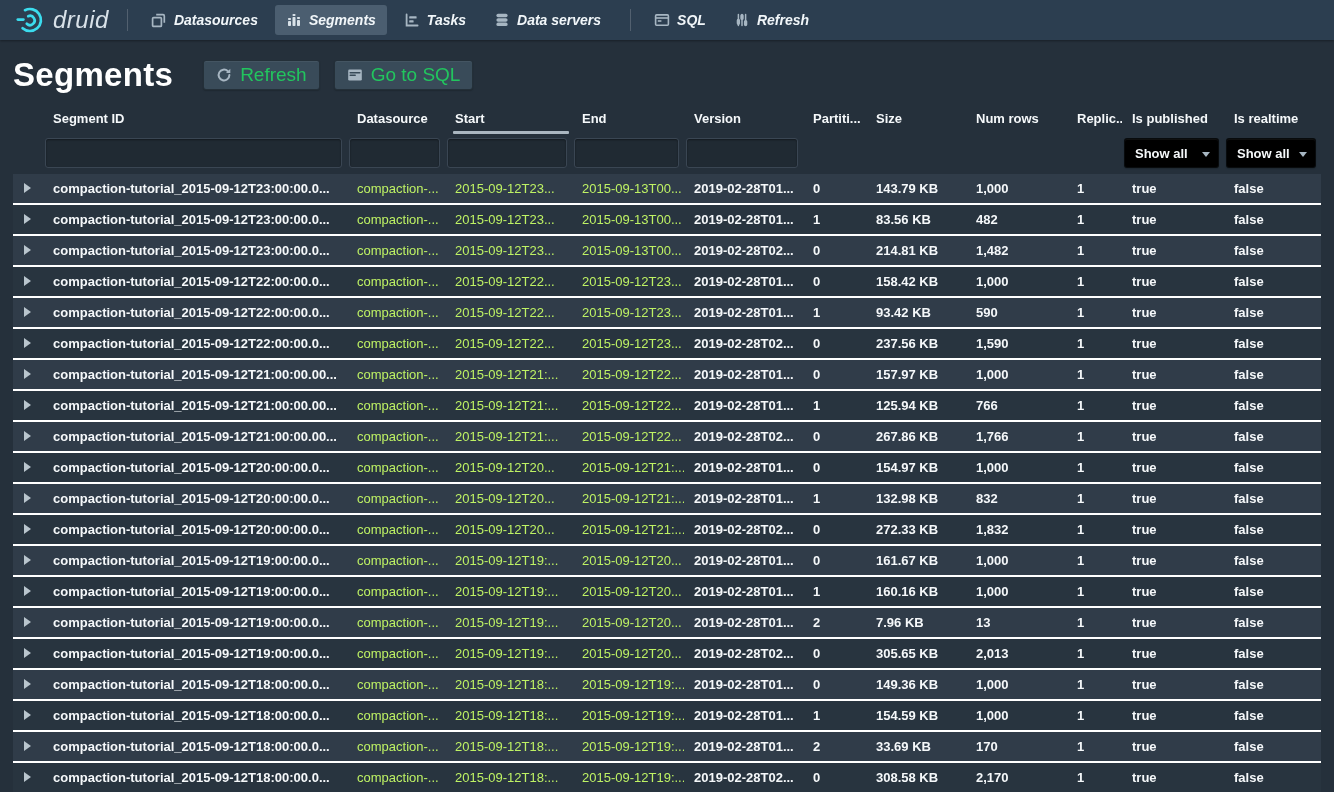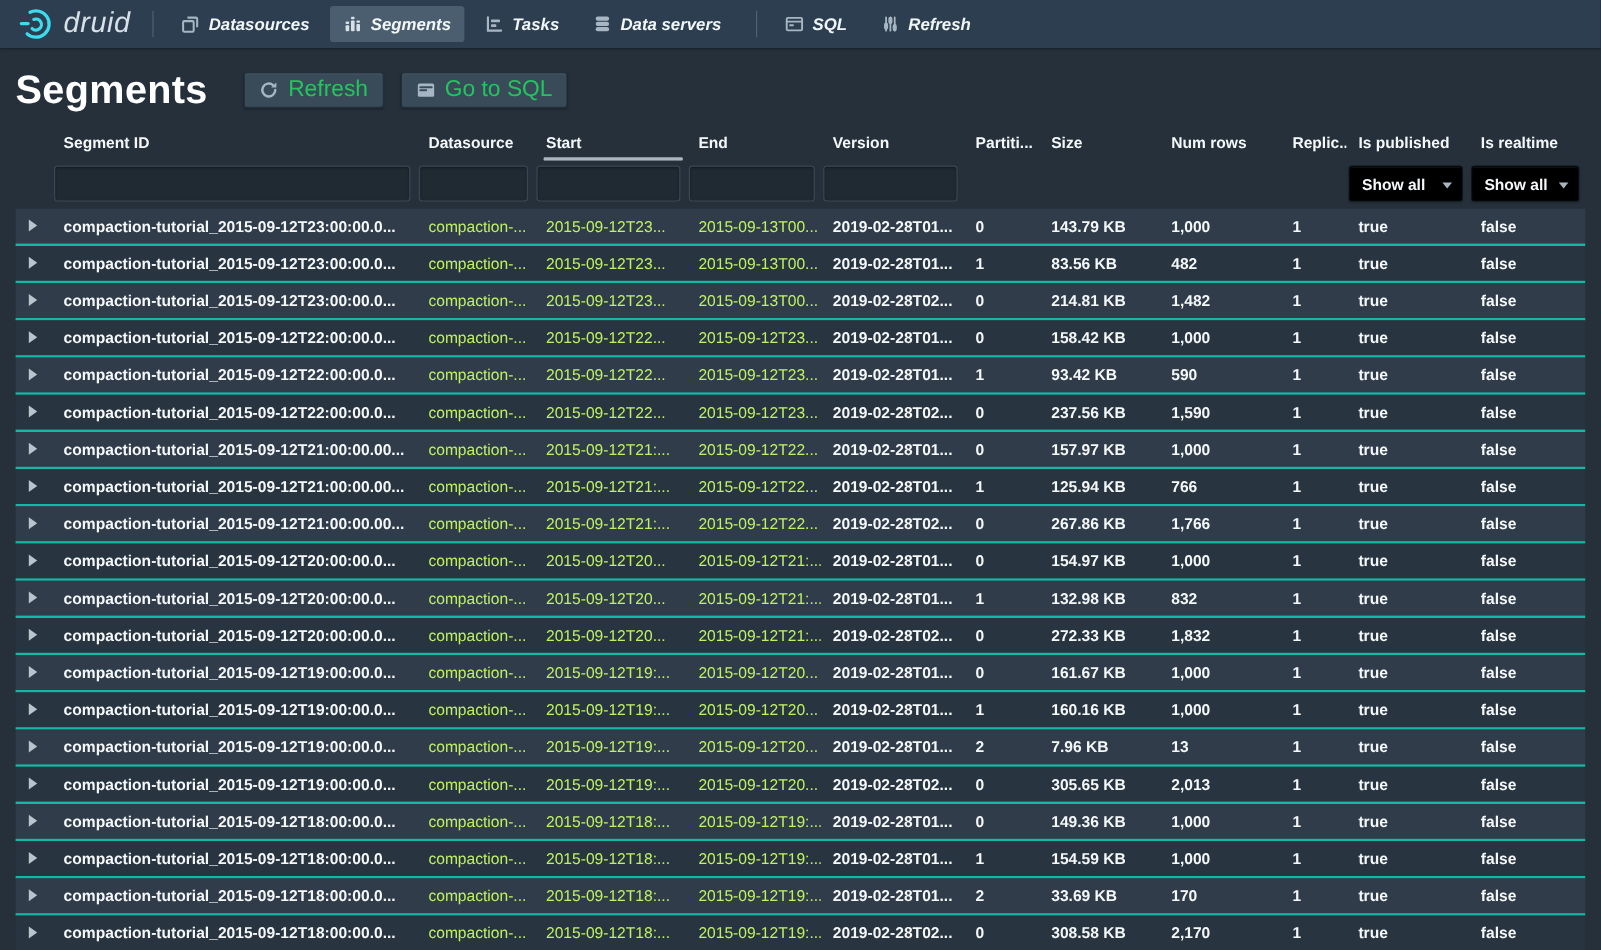--- a/index.html
+++ b/index.html
@@ -95,21 +95,21 @@
     box-shadow: inset 0 1px 0 rgba(255,255,255,0.06), 0 1px 1px rgba(16,22,26,0.3);
     font-size: 13px; font-weight: bold; color: #f5f8fa;
     padding: 0 22px 0 10px; cursor: pointer;
   }
   .caret-down {
     position: absolute; right: 8px; top: 13px;
     width: 0; height: 0;
     border-left: 4px solid transparent; border-right: 4px solid transparent;
     border-top: 5px solid #a7b6c2;
   }
-  .data-row { height: 31px; border-bottom: 2px solid #14b8a6; align-items: center; }
+  .data-row { height: 31px; border-bottom: 2px solid #ffffff; align-items: center; }
   .data-row:nth-child(odd)  { background: #303c49; }
   .data-row:nth-child(even) { background: #28343f; }
   .data-row .cell { line-height: 29px; }
   .bold-cell { font-weight: bold; color: #f5f8fa; }
   .link { color: #bef264; cursor: pointer; }
   .tri {
     display: inline-block; margin-left: 11px; cursor: pointer;
     width: 0; height: 0;
     border-top: 5px solid transparent; border-bottom: 5px solid transparent;
     border-left: 7px solid #b9c5cd;

